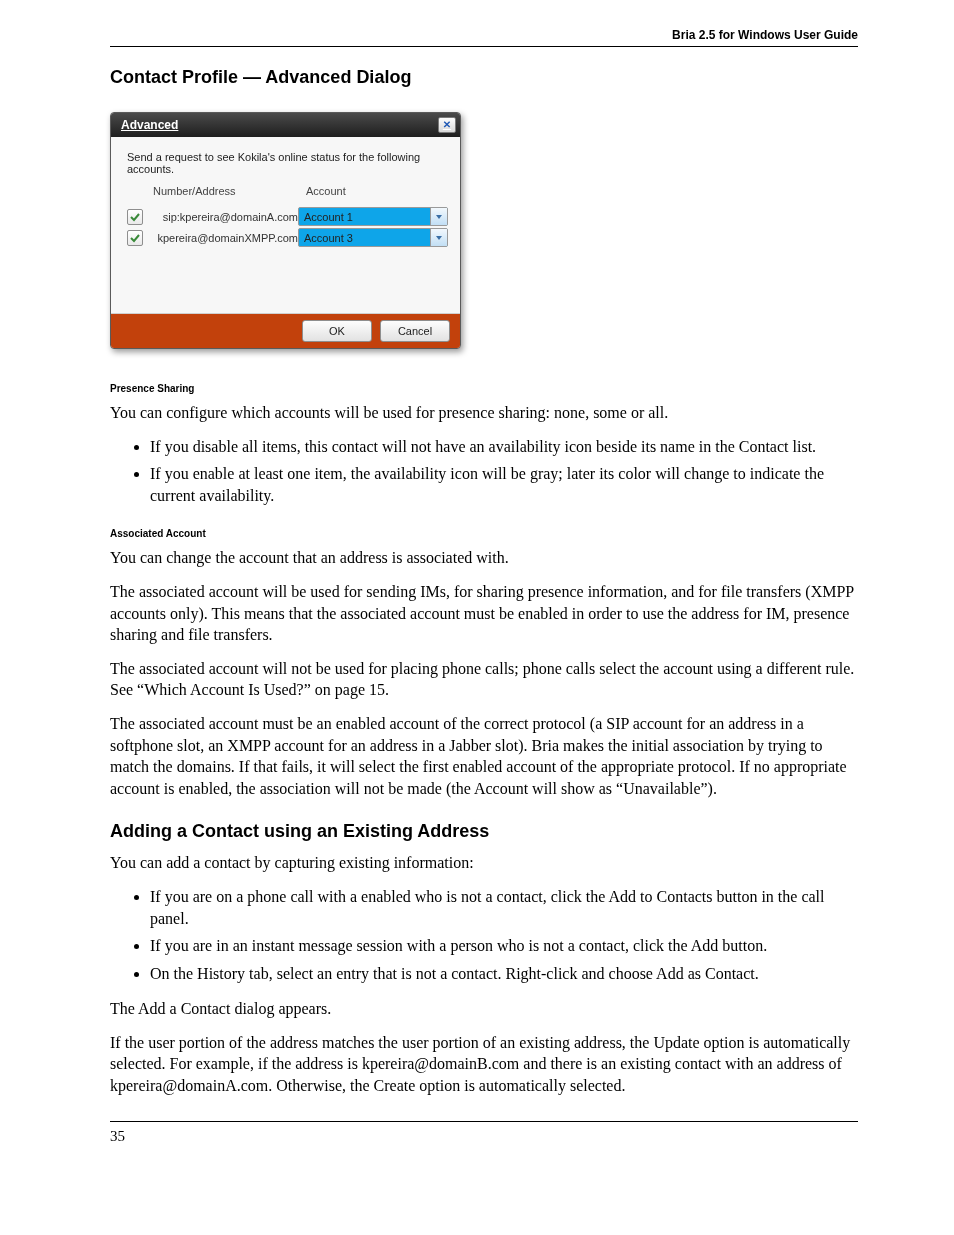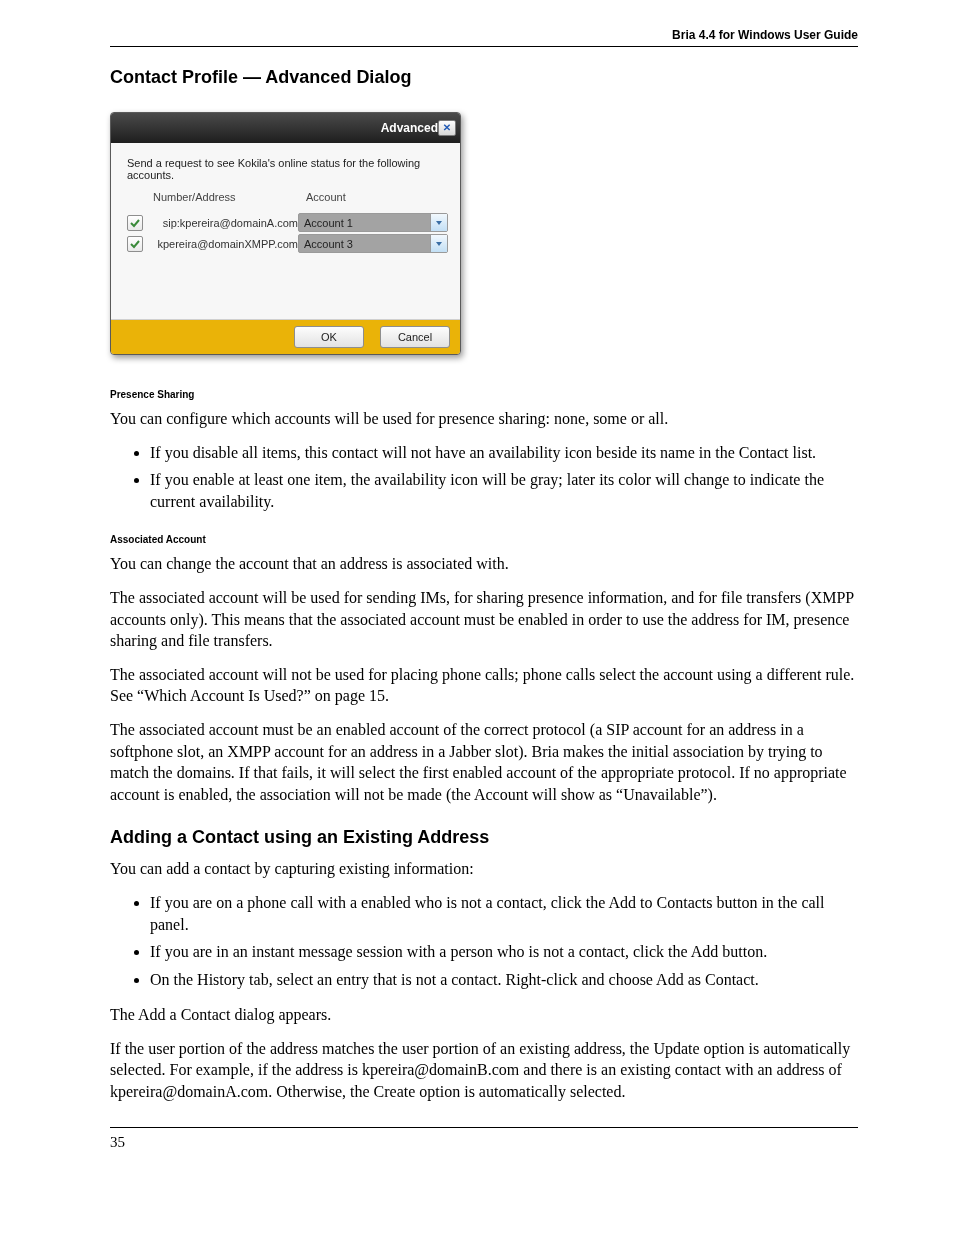--- a/index.html
+++ b/index.html
@@ -73,27 +73,28 @@
     background: #f4f4f4;
     box-shadow: 2px 3px 6px rgba(0,0,0,0.4);
     font-family: Tahoma, Arial, sans-serif;
     font-size: 11px;
     color: #333;
     overflow: hidden;
   }
   .titlebar {
     display: flex;
     align-items: center;
-    justify-content: flex-end;
-    height: 30px;
+    justify-content: space-between;
+    height: 24px;
     padding: 0 4px 0 10px;
     background: linear-gradient(to bottom, #4a4a4a, #1e1e1e);
     color: #fff;
     font-weight: bold;
     font-size: 12px;
+    text-decoration: underline;
   }
   .closebtn {
     width: 16px;
     height: 14px;
     background: linear-gradient(to bottom, #fdfdfd, #d8d8d8);
     border: 1px solid #7a7a7a;
     border-radius: 2px;
     display: flex;
     align-items: center;
     justify-content: center;
@@ -146,21 +147,21 @@
     color: #333;
     white-space: nowrap;
     text-align: right;
   }
   .select {
     flex: 1;
     display: flex;
     align-items: center;
     border: 1px solid #9a9a9a;
     height: 17px;
-    background: #a3a3a3;
+    background: #0ea5e9;
     border-radius: 2px;
     cursor: pointer;
   }
   .select-text {
     flex: 1;
     padding: 0 5px;
     font-size: 11px;
     color: #222;
   }
   .select-arrow {
@@ -168,26 +169,26 @@
     height: 100%;
     background: linear-gradient(to bottom, #f2f8fd, #c2dff5);
     border-left: 1px solid #9a9a9a;
     display: flex;
     align-items: center;
     justify-content: center;
   }
   .select-arrow svg { width: 8px; height: 8px; }
 
   .dialog-footer {
-    background: #eab308;
+    background: #c2410c;
     border-top: 1px solid #d0d0d0;
     padding: 6px 10px;
     display: flex;
     justify-content: flex-end;
-    gap: 16px;
+    gap: 8px;
   }
   .dlg-btn {
     min-width: 68px;
     height: 20px;
     border: 1px solid #8e8e8e;
     border-radius: 3px;
     background: linear-gradient(to bottom, #fdfdfd, #e2e2e2);
     font-family: Tahoma, Arial, sans-serif;
     font-size: 11px;
     color: #222;
@@ -195,21 +196,21 @@
     align-items: center;
     justify-content: center;
     cursor: pointer;
   }
   .spacer { height: 56px; }
 </style>
 </head>
 <body>
 
 <div class="page">
-  <div class="header-right">Bria 4.4 for Windows User Guide</div>
+  <div class="header-right">Bria 2.5 for Windows User Guide</div>
   <hr class="rule">
 
   <h2>Contact Profile — Advanced Dialog</h2>
 
   <div class="dialog-wrap">
     <div class="dialog">
       <div class="titlebar">
         <span>Advanced</span>
         <div class="closebtn">
           <span>✕</span>

